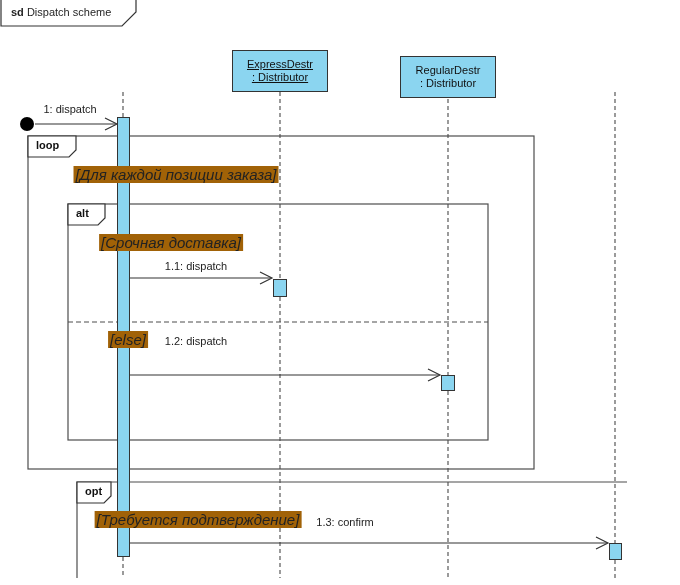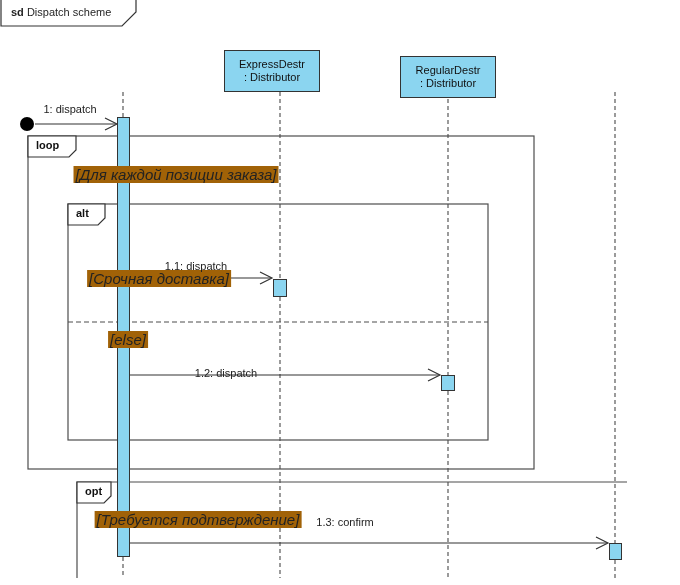--- a/index.html
+++ b/index.html
@@ -104,41 +104,41 @@
 
     <path d="M130,543 H607" fill="none" stroke="#333333" stroke-width="1.2"></path>
     <path d="M596,537 L608,543 L596,549" fill="none" stroke="#333333" stroke-width="1.2"></path>
   </svg>
 
   <div class="abs frame-title">
     <span class="kw">sd</span>
     <span>Dispatch scheme</span>
   </div>
 
-  <div class="abs head" style="left:224px; width:96px;">
+  <div class="abs head" style="left:232px; width:96px;text-decoration:underline;">
     <span>ExpressDestr</span>
     <span>: Distributor</span>
   </div>
   <div class="abs head" style="left:400px; width:96px;margin-top:6px;">
     <span>RegularDestr</span>
     <span>: Distributor</span>
   </div>
 
   <div class="abs act" style="left:117px; top:117px; width:13px; height:440px;"></div>
   <div class="abs act" style="left:273px; top:279px; width:14px; height:18px;"></div>
   <div class="abs act" style="left:441px; top:375px; width:14px; height:16px;"></div>
   <div class="abs act" style="left:609px; top:543px; width:13px; height:17px;"></div>
 
   <div class="abs op-label" style="left:36px; top:139px;">loop</div>
   <div class="abs op-label" style="left:76px; top:207px;">alt</div>
   <div class="abs op-label" style="left:85px; top:485px;">opt</div>
 
   <div class="abs guard" style="left:176px; top:166px;">[Для каждой позиции заказа]</div>
-  <div class="abs guard" style="left:159px; top:234px;margin-top:36px;">[Срочная доставка]</div>
+  <div class="abs guard" style="left:171px; top:234px;">[Срочная доставка]</div>
   <div class="abs guard" style="left:128px; top:331px;text-align:right;">[else]</div>
   <div class="abs guard" style="left:198px; top:511px;">[Требуется подтверждение]</div>
 
   <div class="abs msg-label" style="left:70px; top:103px;">1: dispatch</div>
   <div class="abs msg-label" style="left:196px; top:260px;">1.1: dispatch</div>
-  <div class="abs msg-label" style="left:196px; top:367px;margin-left:30px;">1.2: dispatch</div>
+  <div class="abs msg-label" style="left:196px; top:335px;">1.2: dispatch</div>
   <div class="abs msg-label" style="left:345px; top:516px;">1.3: confirm</div>
 
 </div>
 
 </body></html>

